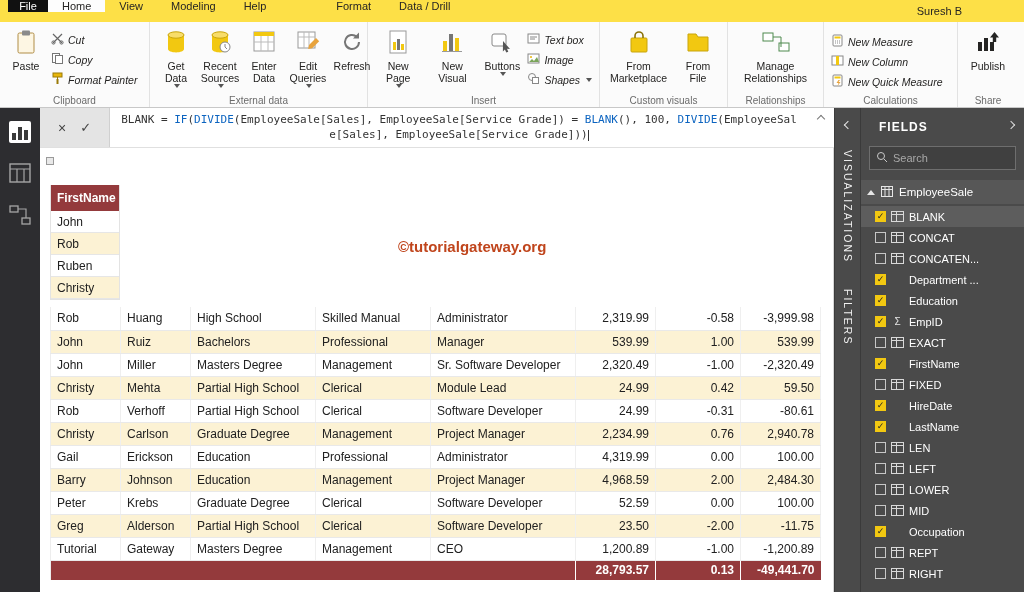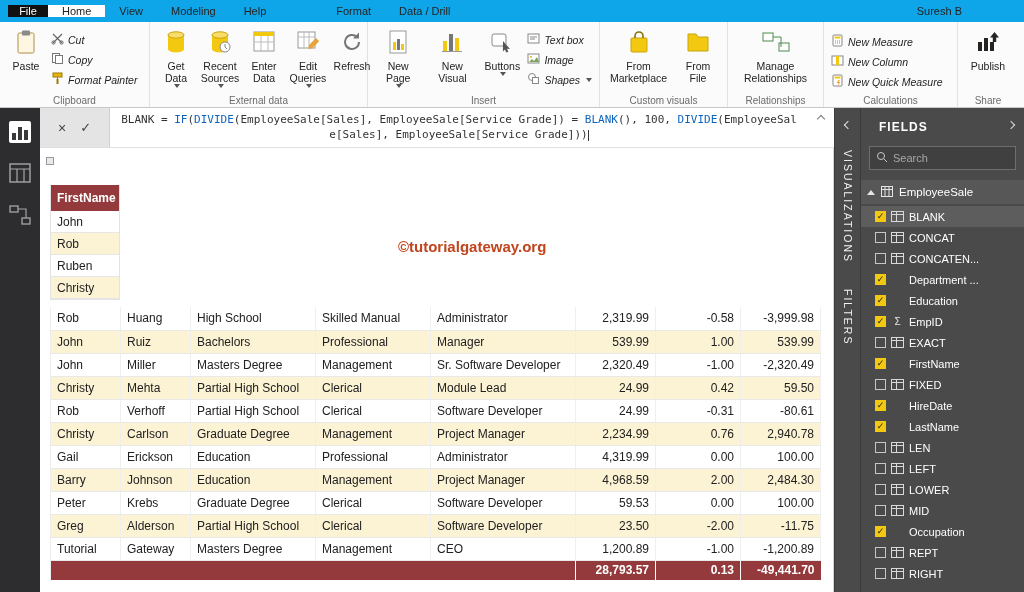--- a/index.html
+++ b/index.html
@@ -1,21 +1,21 @@
 <!DOCTYPE html>
 <html><head>
 <meta charset="utf-8">
 <style>
   * { margin:0; padding:0; box-sizing:border-box; }
   html,body { width:1024px; height:592px; overflow:hidden; }
   body { font-family:"Liberation Sans", sans-serif; font-size:11px; color:#252423; }
   .app { position:relative; width:1024px; height:592px; background:#fff; }
 
   
-  .titlebar { position:absolute; left:0; top:0; width:1024px; height:22px; background:#0ea5e9; display:flex; align-items:center; }
+  .titlebar { position:absolute; left:0; top:0; width:1024px; height:22px; background:#fde047; display:flex; align-items:flex-start; }
   .file-tab { width:40px; background:#111; color:#fff; display:flex; align-items:center; justify-content:center; font-size:11px; margin-left:8px; cursor:default; }
   .tb-tab { padding:0 14px; display:flex; align-items:center; font-size:11px; color:#252423; cursor:default; }
   .tb-tab.active { background:#fdfdfd; }
   .tb-gap { width:42px; }
   .tb-user { position:absolute; right:62px; top:0; height:22px; display:flex; align-items:center; font-size:11px; color:#252423; }
 
   
   .ribbon { position:absolute; left:0; top:22px; width:1024px; height:86px; background:#fbfbfb; border-bottom:1px solid #c8c8c8; display:flex; }
   .rgroup { position:relative; height:100%; border-right:1px solid #e2e2e2; padding:4px 4px 14px 4px; }
   .rlabel { position:absolute; left:0; right:0; bottom:1px; text-align:center; font-size:10px; color:#6b6b6b; }
@@ -472,21 +472,21 @@
             <td class="num">4,968.59</td>
             <td class="num">2.00</td>
             <td class="num">2,484.30</td>
           </tr>
           <tr>
             <td>Peter</td>
             <td>Krebs</td>
             <td>Graduate Degree</td>
             <td>Clerical</td>
             <td>Software Developer</td>
-            <td class="num">59.53</td>
+            <td class="num">52.59</td>
             <td class="num">0.00</td>
             <td class="num">100.00</td>
           </tr>
           <tr class="alt">
             <td>Greg</td>
             <td>Alderson</td>
             <td>Partial High School</td>
             <td>Clerical</td>
             <td>Software Developer</td>
             <td class="num">23.50</td>

